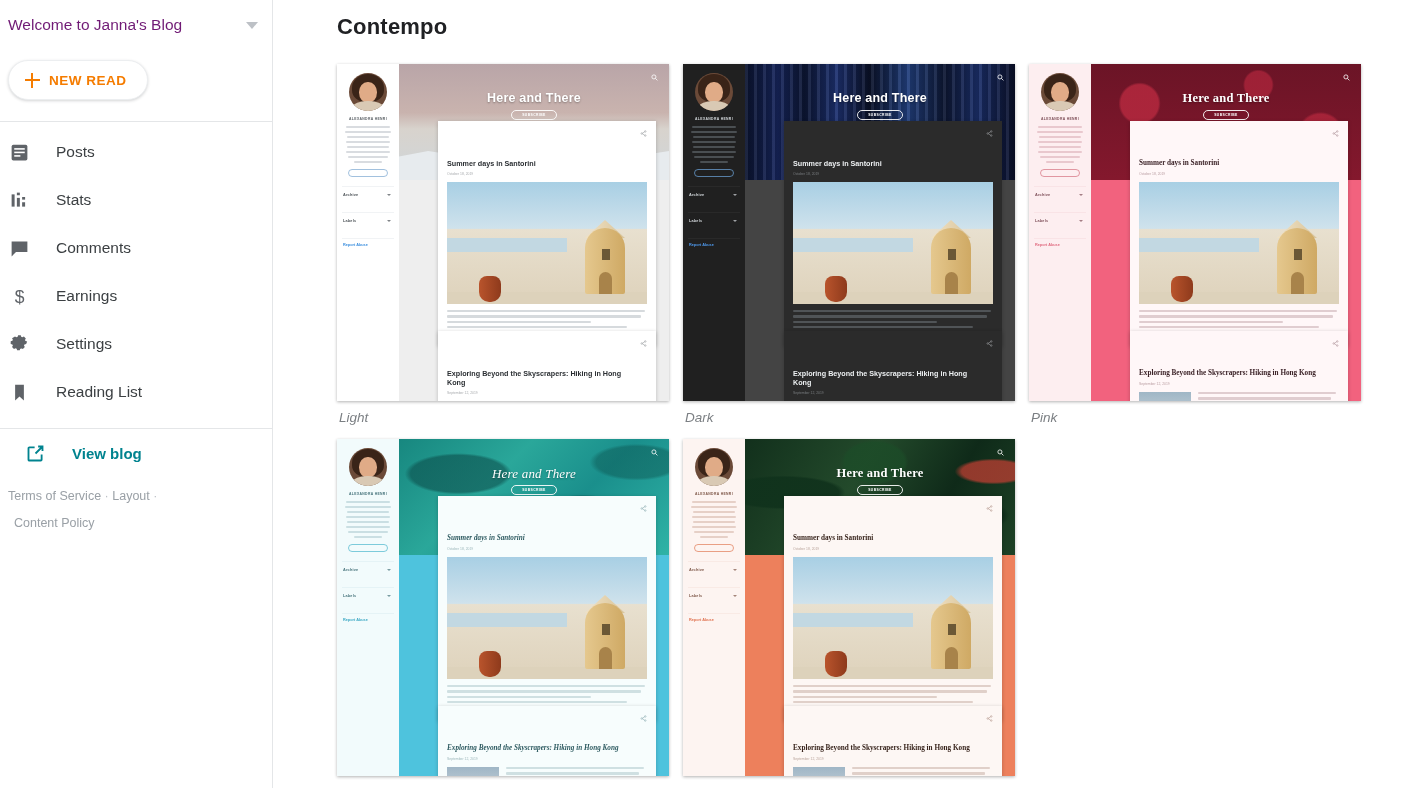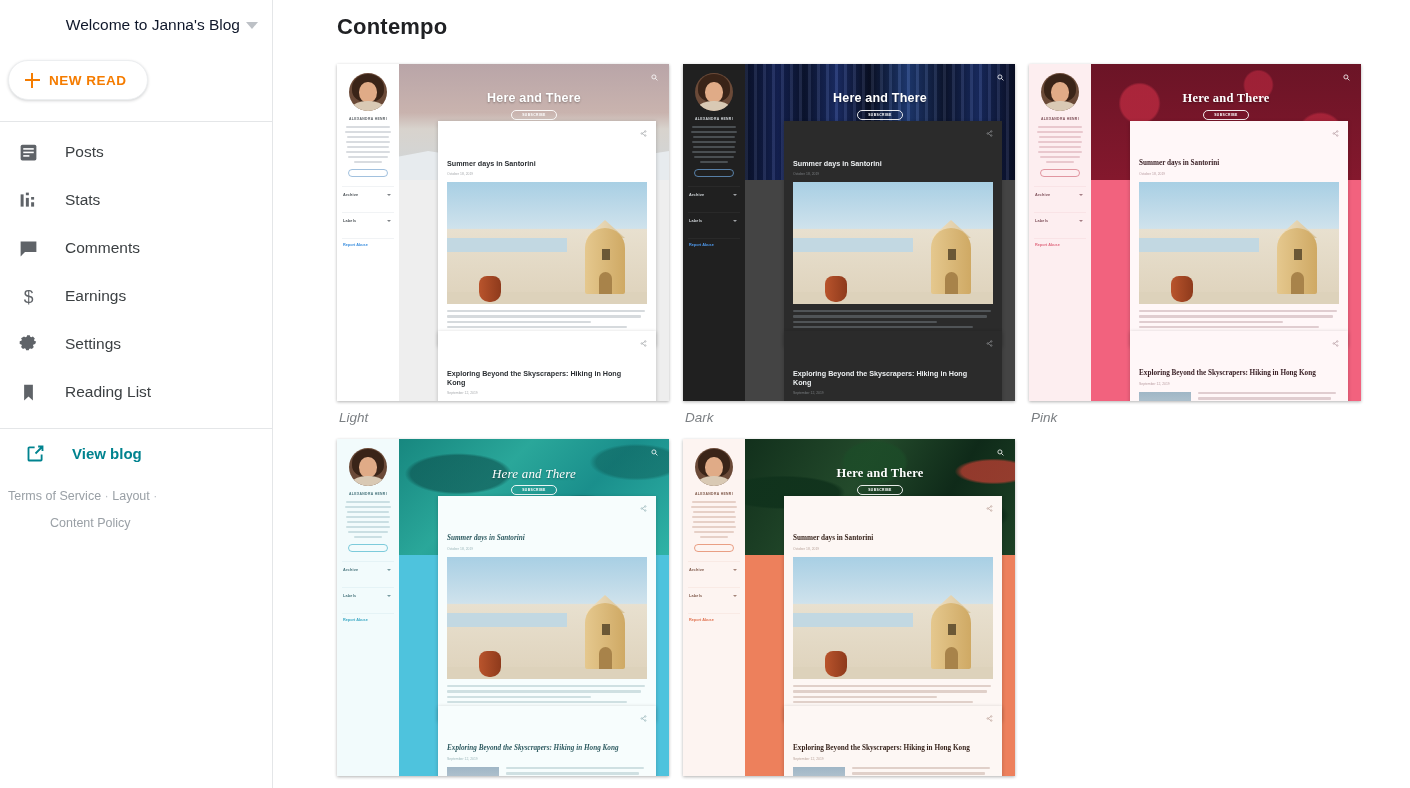--- a/index.html
+++ b/index.html
@@ -18,24 +18,23 @@
     border-right: 1px solid #e4e6e8;
     flex: 0 0 273px;
     position: relative;
   }
   .blog-selector {
     display: flex; align-items: center;
     height: 42px; padding: 0 14px 0 8px;
     margin-top: 4px;
   }
   .blog-title {
-    font-size: 15.5px; color: #0f172a;
+    font-size: 15.5px; color: #701a75;
     white-space: nowrap; overflow: hidden; text-overflow: ellipsis;
     flex: 1;
-    text-align: right;
   }
   .chev {
     width: 0; height: 0; margin-left: 6px;
     border-left: 6px solid transparent;
     border-right: 6px solid transparent;
     border-top: 7px solid #bdc1c6;
   }
   .newpost-wrap { padding: 14px 0 0 8px; }
   .newpost {
     display: inline-flex; align-items: center; gap: 9px;
@@ -51,21 +50,21 @@
     content: ""; position: absolute; background: #f57c00;
   }
   .plus:before { left: 0; top: 6px; width: 15px; height: 2.4px; }
   .plus:after { top: 0; left: 6px; width: 2.4px; height: 15px; }
 
   .divider { height: 1px; background: #e4e6e8; margin: 21px 0 0 0; }
 
   .nav { padding-top: 6px; }
   .nav-item {
     display: flex; align-items: center;
-    height: 48px; padding-left: 17px;
+    height: 48px; padding-left: 8px;
     cursor: pointer; color: #3c4043;
   }
   .nav-ico {
     width: 22px; height: 22px; flex: 0 0 22px;
     margin-right: 26px;
     display: flex; align-items: center; justify-content: center;
     color: #5f6368;
   }
   .nav-ico svg { display: block; }
   .nav-label { font-size: 15.5px; color: #3c4043; }
@@ -79,21 +78,21 @@
     height: 48px; padding-left: 24px; cursor: pointer;
   }
   .viewblog .nav-ico { color: #00838f; }
   .viewblog .nav-label { color: #00838f; font-weight: bold; font-size: 15px; }
 
   .legal {
     padding: 6px 0 0 8px; line-height: 27px;
     font-size: 12.5px; color: #9aa0a6;
   }
   .legal .sep { color: #bdc1c6; }
-  .legal .row2 { padding-left: 6px; margin-left: 36px; }
+  .legal .row2 { padding-left: 6px; }
 
   
   .main { flex: 1; padding: 14px 0 0 64px; overflow: hidden; }
   .page-title {
     font-size: 22px; font-weight: bold; color: #202124;
     letter-spacing: .2px; margin-bottom: 24px;
   }
   .grid { display: flex; flex-wrap: wrap; gap: 14px 14px; }
   .card-cell { width: 332px; }
   .thumb {

